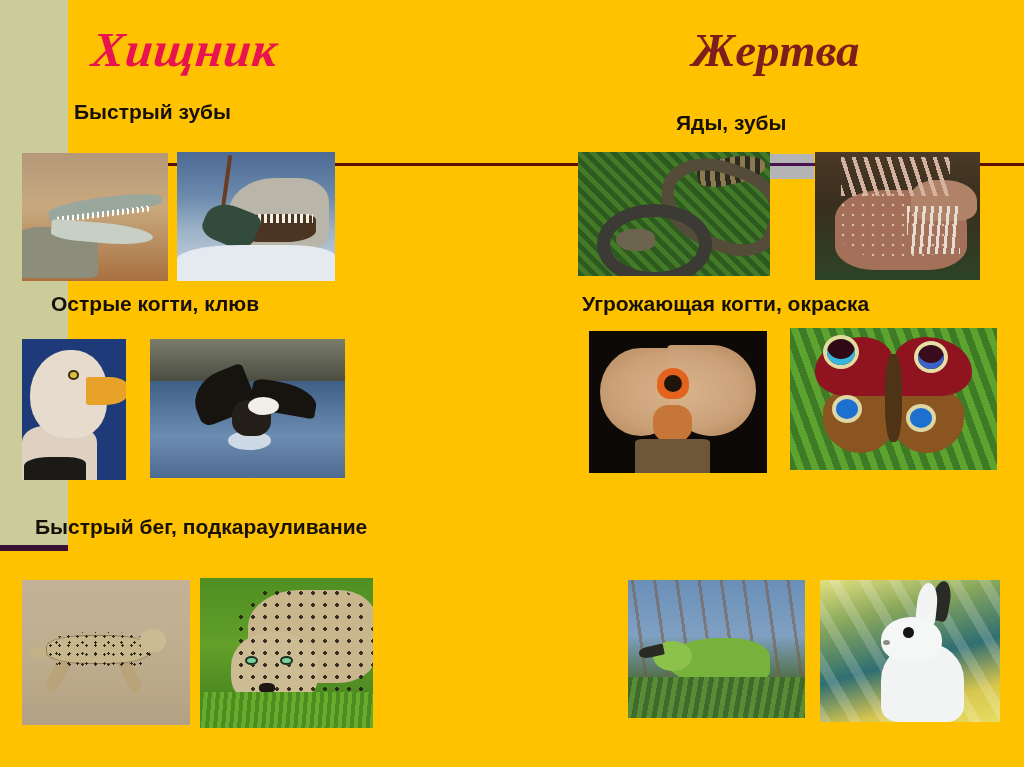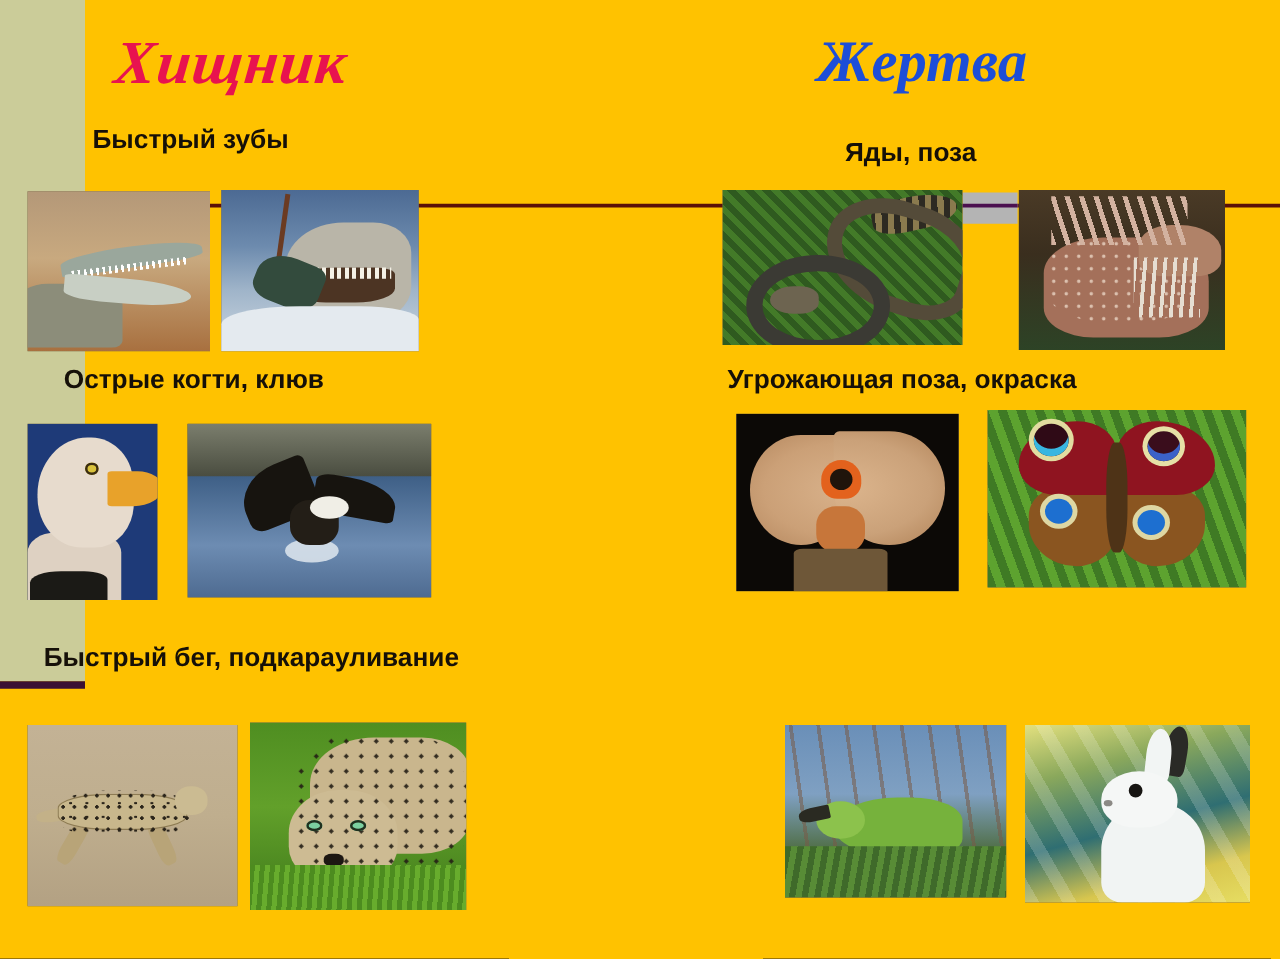--- a/index.html
+++ b/index.html
@@ -70,24 +70,24 @@
   }
   .title-predator {
     left: 92px;
     top: 21px;
     font-size: 49px;
     color: #E8134F;
     letter-spacing: 1px;
     transform: skewX(-6deg);
   }
   .title-prey {
-    left: 654px;
+    left: 692px;
     top: 23px;
     font-size: 47px;
-    color: #1d4ed8;
+    color: #7f1d1d;
   }
 
   
   .caption {
     position: absolute;
     color: #161008;
     font-weight: bold;
     font-size: 21px;
     line-height: 26px;
     white-space: pre-line;
@@ -332,22 +332,22 @@
   <div class="gray-block"></div>
   <div class="gray-block-line"></div>
 
   <div class="title title-predator">Хищник</div>
   <div class="title title-prey">Жертва</div>
 
   <div class="caption cap-teeth">Быстрый зубы</div>
   <div class="caption cap-run">Быстрый бег, подкарауливание</div>
   <div class="caption cap-claws">Острые когти, клюв</div>
 
-  <div class="caption cap-poison">Яды, поза</div>
-  <div class="caption cap-threat">Угрожающая поза, окраска</div>
+  <div class="caption cap-poison">Яды, зубы</div>
+  <div class="caption cap-threat">Угрожающая когти, окраска</div>
 
   <div class="photo" id="ph-croc">
     <div class="bg"></div>
       <div class="body"></div>
       <div class="snout"></div>
     <div class="tooth-row"></div>
       <div class="jaw"></div>
   </div>
 
   <div class="photo" id="ph-shark">

